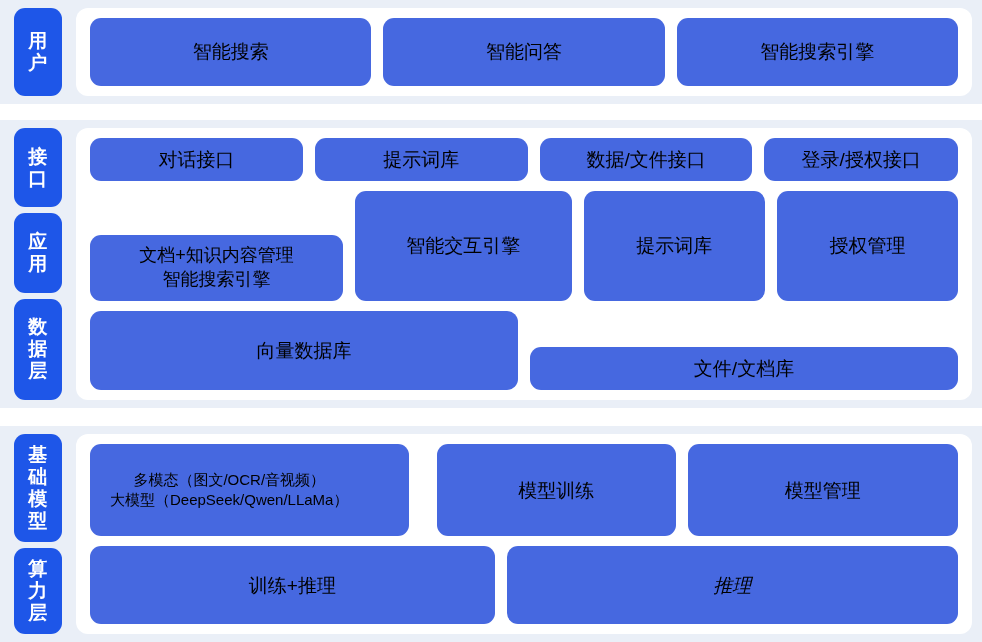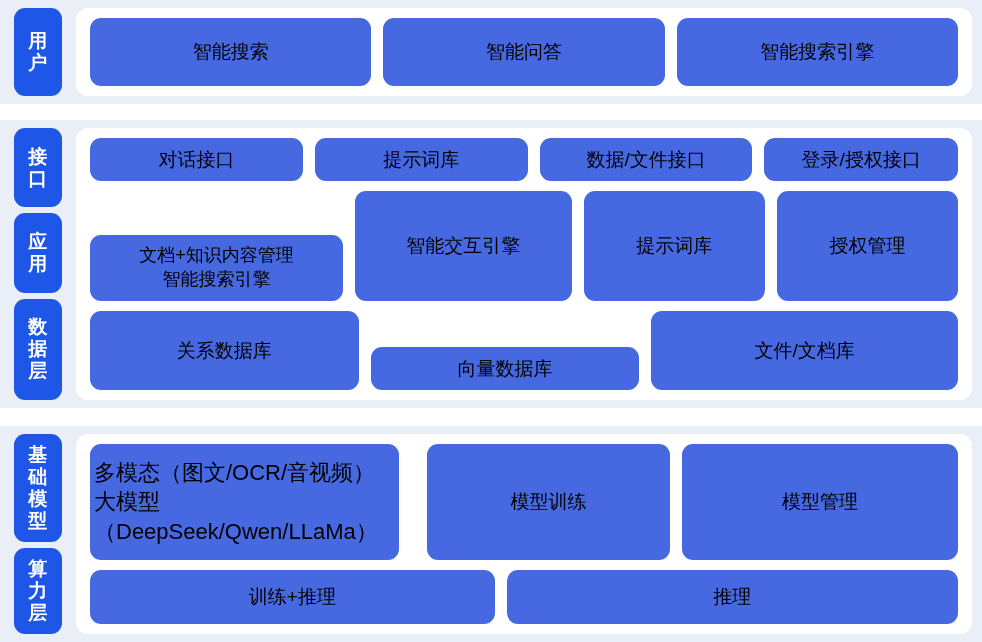--- a/index.html
+++ b/index.html
@@ -109,23 +109,23 @@
     padding: 6px 8px;
     box-sizing: border-box;
     flex: 1 1 0;
     white-space: pre-line;
   }
   .box.multiline {
     font-size: 18px;
   }
   .box.model-box {
     justify-content: flex-start;
-    text-align: left;
-    padding-left: 4px;
-    font-size: 22px;
+    text-align: center;
+    padding-left: 20px;
+    font-size: 15px;
   }
 
   
   .g-user .box { flex: 1 1 0; }
 
   .row-iface .box:nth-child(1) { flex: 1.02; }
   .row-iface .box:nth-child(2) { flex: 1.02; }
   .row-iface .box:nth-child(3) { flex: 1.02; }
   .row-iface .box:nth-child(4) { flex: 0.92; }
   .row-iface .box:nth-child(5) { flex: 1.05; margin-left: 26px; }
@@ -137,21 +137,21 @@
 
   .row-data .box:nth-child(1) { flex: 1; }
   .row-data .box:nth-child(2) { flex: 1; margin-top: 36px; }
   .row-data .box:nth-child(3) { flex: 1.15; }
 
   .row-model .box:nth-child(1) { flex: 1.28; }
   .row-model .box:nth-child(2) { flex: 0.98; margin-left: 16px; }
   .row-model .box:nth-child(3) { flex: 1.12; }
 
   .row-compute .box:nth-child(1) { flex: 1; }
-  .row-compute .box:nth-child(2) { flex: 1.12; }
+  .row-compute .box:nth-child(2) { flex: 1.12; font-style: italic; }
 </style>
 </head>
 <body>
 
 <div class="diagram">
 
   <div class="group g-user">
     <div class="tab-rail">
       <div class="tab">
         <span>用</span>
@@ -196,21 +196,20 @@
 
       <div class="row row-app">
         <div class="box multiline">文档+知识内容管理
 智能搜索引擎</div>
         <div class="box">智能交互引擎</div>
         <div class="box">提示词库</div>
         <div class="box">授权管理</div>
       </div>
 
       <div class="row row-data">
-        <div class="box">关系数据库</div>
         <div class="box">向量数据库</div>
         <div class="box">文件/文档库</div>
       </div>
 
     </div>
   </div>
 
   <div class="gap-strip g2"></div>
 
   <div class="group g-base">

